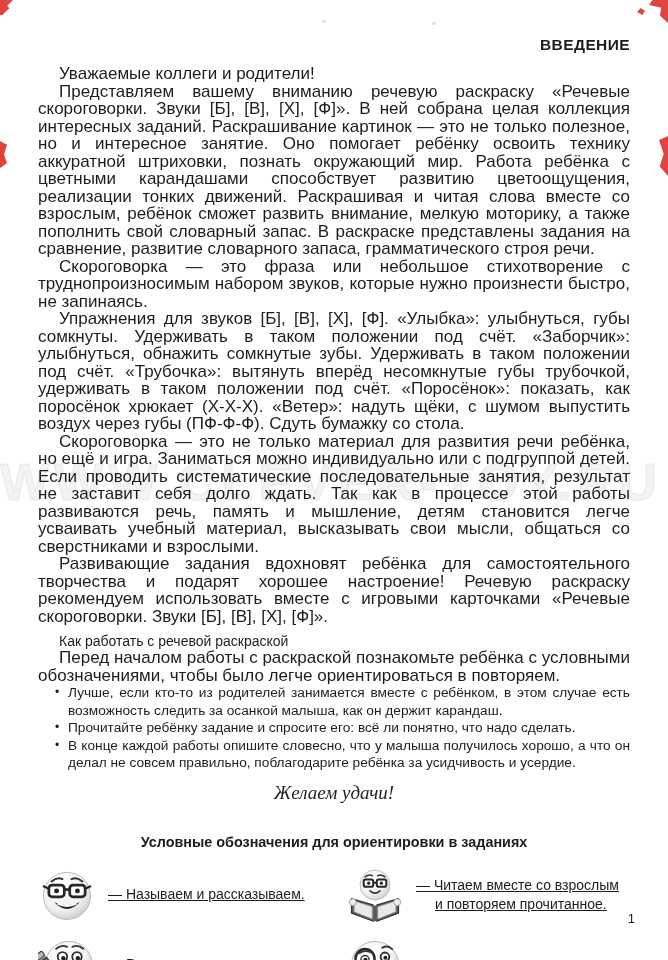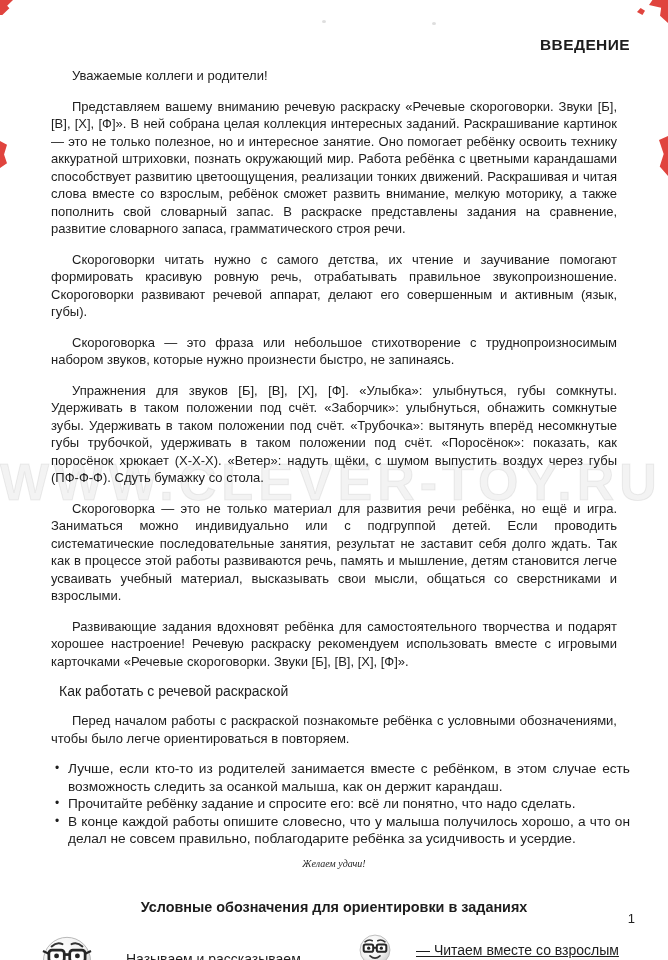--- a/index.html
+++ b/index.html
@@ -26,29 +26,29 @@
   .m-tl{left:0;top:0;width:13px;height:15px;clip-path:polygon(0 0,100% 0,55% 38%,72% 55%,18% 100%,0 100%);}
   .m-tr{right:0;top:0;width:19px;height:23px;clip-path:polygon(18% 0,100% 0,100% 100%,58% 68%,64% 34%,0 22%);}
   .m-spec{right:23px;top:8px;width:8px;height:7px;clip-path:polygon(45% 0,100% 38%,68% 100%,0 58%);}
   .m-le{left:0;top:141px;width:7px;height:27px;clip-path:polygon(0 0,100% 14%,58% 50%,100% 82%,0 100%);}
   .m-re{right:0;top:136px;width:9px;height:40px;clip-path:polygon(100% 0,0 10%,52% 45%,8% 76%,100% 100%);}
   .speck{position:absolute;background:#dedede;border-radius:50%;width:4px;height:3px;z-index:1;}
 
   .content{position:relative;z-index:2;}
 
   h1.title{font-size:15.5px;font-weight:bold;text-align:right;margin:0 0 11px 0;letter-spacing:.4px;}
-  .para{font-size:13px;line-height:17.5px;margin:13px;text-align:justify;text-indent:21px;}
+  .para{font-size:17px;line-height:17.5px;margin:0;text-align:justify;text-indent:21px;}
   .salutation{text-align:left;}
   h2.sub{font-size:14px;font-weight:normal;margin:8px 0 0 0;padding-left:21px;}
   ul.notes{list-style:none;margin:0;padding:0 0 0 17px;}
   ul.notes li{
     position:relative;padding-left:13px;font-size:13.7px;line-height:17.5px;text-align:justify;
   }
   ul.notes li::before{content:"\2022";position:absolute;left:0;top:0;font-size:12px;line-height:17.5px;}
-  .wish{text-align:center;font-style:italic;font-size:10px;margin:10px 0 0 0;
+  .wish{text-align:center;font-style:italic;font-size:19px;margin:10px 0 0 0;
         font-family:"Liberation Serif",serif;}
 
   .legend-title{text-align:center;font-weight:bold;font-size:14.4px;margin:30px 0 0 0;}
   .legend{display:grid;grid-template-columns:308px 1fr;row-gap:12px;margin-top:16px;align-items:center;text-decoration:underline;}
   .legend-item{display:flex;align-items:center;gap:12px;}
   .legend-item svg{flex:0 0 auto;display:block;}
   .legend-label{font-size:14px;line-height:18.5px;padding-left:19px;text-indent:-19px;}
   .legend-label.narrow{max-width:204px;}
   .legend-label.nowrap{white-space:nowrap;}
 
@@ -67,21 +67,20 @@
   <div class="speck" style="left:322px;top:20px;"></div>
   <div class="speck" style="left:432px;top:22px;"></div>
 
   <div class="watermark">www.clever-toy.ru</div>
 
   <div class="content">
     <h1 class="title">ВВЕДЕНИЕ</h1>
 
     <p class="para salutation">Уважаемые коллеги и родители!</p>
     <p class="para">Представляем вашему вниманию речевую раскраску «Речевые скороговорки. Звуки [Б], [В], [Х], [Ф]». В ней собрана целая коллекция интересных заданий. Раскрашивание картинок — это не только полезное, но и интересное занятие. Оно помогает ребёнку освоить технику аккуратной штриховки, познать окружающий мир. Работа ребёнка с цветными карандашами способствует развитию цветоощущения, реализации тонких движений. Раскрашивая и читая слова вместе со взрослым, ребёнок сможет развить внимание, мелкую моторику, а также пополнить свой словарный запас. В раскраске представлены задания на сравнение, развитие словарного запаса, грамматического строя речи.</p>
-    <p class="para">Скороговорки читать нужно с самого детства, их чтение и заучивание помогают формировать красивую ровную речь, отрабатывать правильное звукопроизношение. Скороговорки развивают речевой аппарат, делают его совершенным и активным (язык, губы).</p>
     <p class="para">Скороговорка — это фраза или небольшое стихотворение с труднопроизносимым набором звуков, которые нужно произнести быстро, не запинаясь.</p>
     <p class="para">Упражнения для звуков [Б], [В], [Х], [Ф]. «Улыбка»: улыбнуться, губы сомкнуты. Удерживать в таком положении под счёт. «Заборчик»: улыбнуться, обнажить сомкнутые зубы. Удерживать в таком положении под счёт. «Трубочка»: вытянуть вперёд несомкнутые губы трубочкой, удерживать в таком положении под счёт. «Поросёнок»: показать, как поросёнок хрюкает (Х-Х-Х). «Ветер»: надуть щёки, с шумом выпустить воздух через губы (ПФ-Ф-Ф). Сдуть бумажку со стола.</p>
     <p class="para">Скороговорка — это не только материал для развития речи ребёнка, но ещё и игра. Заниматься можно индивидуально или с подгруппой детей. Если проводить систематические последовательные занятия, результат не заставит себя долго ждать. Так как в процессе этой работы развиваются речь, память и мышление, детям становится легче усваивать учебный материал, высказывать свои мысли, общаться со сверстниками и взрослыми.</p>
     <p class="para">Развивающие задания вдохновят ребёнка для самостоятельного творчества и подарят хорошее настроение! Речевую раскраску рекомендуем использовать вместе с игровыми карточками «Речевые скороговорки. Звуки [Б], [В], [Х], [Ф]».</p>
 
     <h2 class="sub">Как работать с речевой раскраской</h2>
     <p class="para">Перед началом работы с раскраской познакомьте ребёнка с условными обозначениями, чтобы было легче ориентироваться в повторяем.</p>
 
     <ul class="notes">
       <li>Лучше, если кто-то из родителей занимается вместе с ребёнком, в этом случае есть возможность следить за осанкой малыша, как он держит карандаш.</li>

